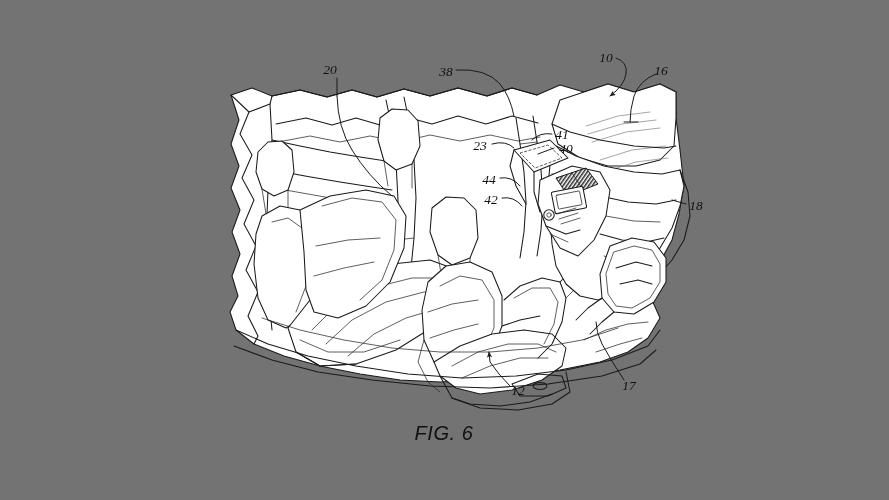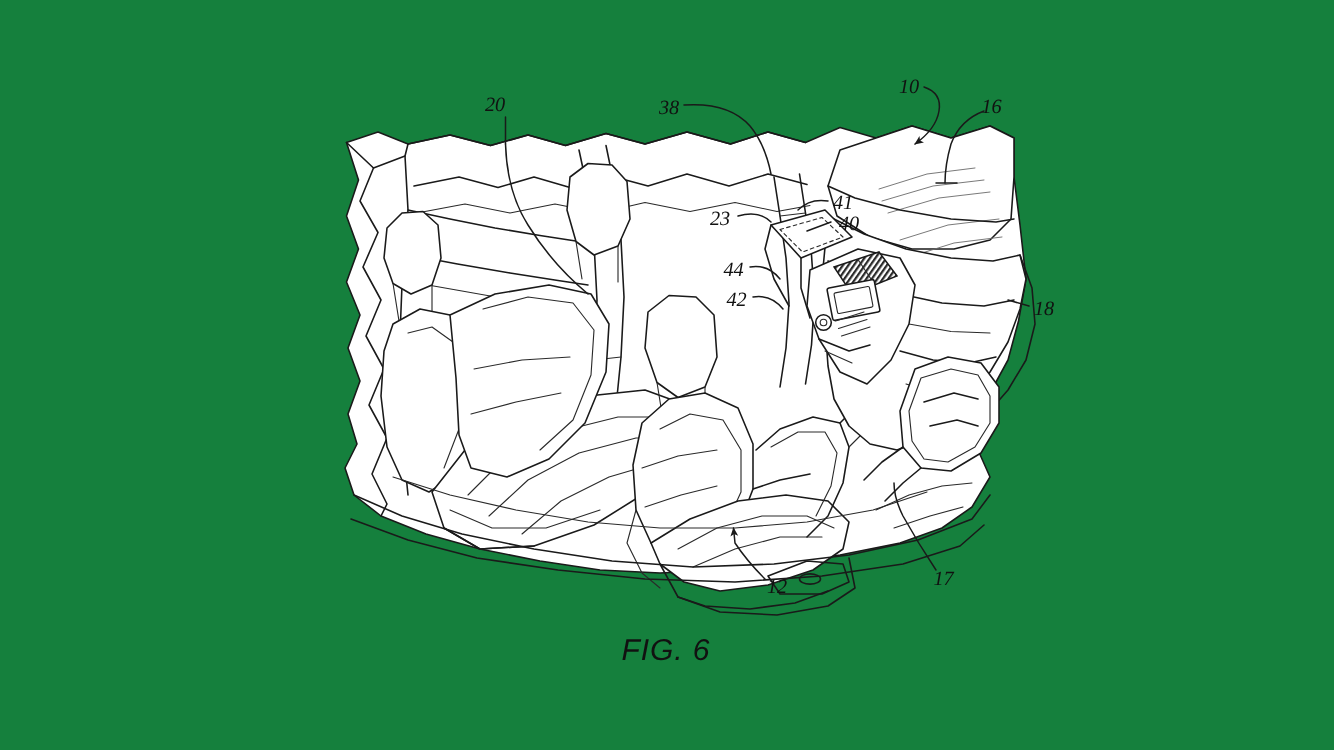--- a/index.html
+++ b/index.html
@@ -12,21 +12,21 @@
     height: 500px;
     position: relative;
     overflow: hidden;
     font-family: "Liberation Serif", serif;
   }
   #figure-root {
     position: absolute;
     left: 0; top: 0;
     width: 889px;
     height: 500px;
-    background: #15803d;
+    background: #737373;
   }
   #patent-svg {
     position: absolute;
     left: 0; top: 0;
     width: 889px;
     height: 500px;
     display: block;
   }
   .ln {
     fill: none;

